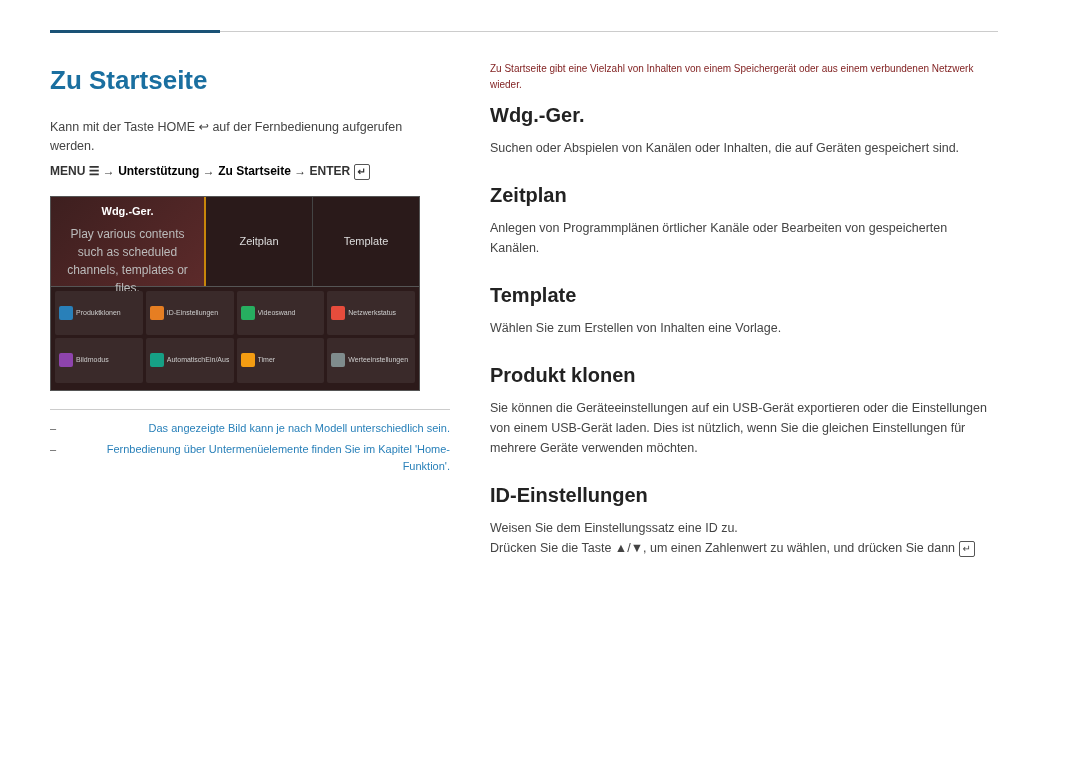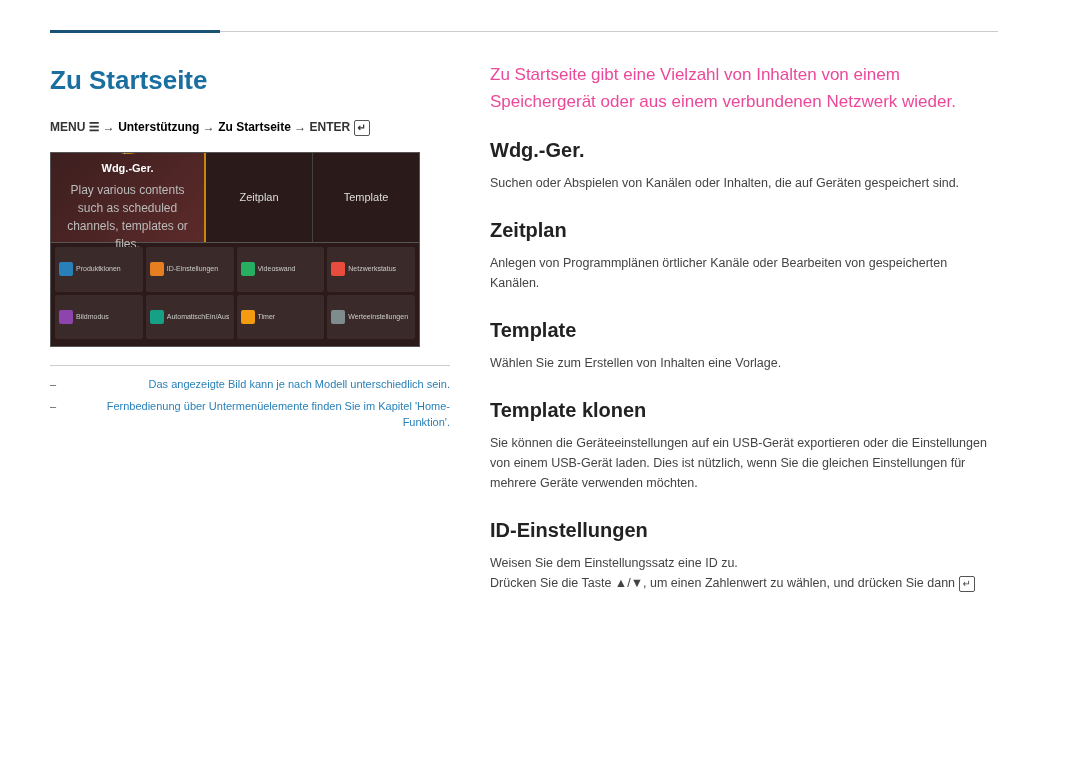--- a/index.html
+++ b/index.html
@@ -215,23 +215,23 @@
       font-weight: bold;
       color: #222;
       margin-bottom: 8px;
     }
     .section-text {
       font-size: 12.5px;
       color: #444;
       line-height: 1.6;
     }
     .right-col-intro {
-      font-size: 17px;
-      color: #ec4899;
-      margin-bottom: 20px;
+      font-size: 10px;
+      color: #7f1d1d;
+      margin-bottom: 7px;
       line-height: 1.6;
     }
     .enter-icon {
       display: inline-block;
       border: 1px solid #555;
       border-radius: 2px;
       padding: 0px 3px;
       font-size: 10px;
       line-height: 1.4;
     }
@@ -244,20 +244,21 @@
   <div class="top-dividers">
     <div class="divider-blue"></div>
     <div class="divider-gray"></div>
   </div>
 
   <div class="two-col">
 
     <div class="left-col">
       <h1 class="page-title">Zu Startseite</h1>
 
+      <p class="intro-text">Kann mit der Taste HOME ↩ auf der Fernbedienung aufgerufen werden.</p>
 
       <p class="menu-path">
         <span class="normal">MENU </span>
         <span class="normal">☰</span>
         <span class="normal"> → </span>
         <span class="link">Unterstützung</span>
         <span class="normal"> → </span>
         <span class="link">Zu Startseite</span>
         <span class="normal"> → ENTER </span>
         <span class="enter-icon">↵</span>
@@ -330,21 +331,21 @@
           </div>
           <div class="section">
             <h2 class="section-title">Zeitplan</h2>
             <p class="section-text">Anlegen von Programmplänen örtlicher Kanäle oder Bearbeiten von gespeicherten Kanälen.</p>
           </div>
           <div class="section">
             <h2 class="section-title">Template</h2>
             <p class="section-text">Wählen Sie zum Erstellen von Inhalten eine Vorlage.</p>
           </div>
           <div class="section">
-            <h2 class="section-title">Template klonen</h2>
+            <h2 class="section-title">Produkt klonen</h2>
             <p class="section-text">Sie können die Geräteeinstellungen auf ein USB-Gerät exportieren oder die Einstellungen von einem USB-Gerät laden. Dies ist nützlich, wenn Sie die gleichen Einstellungen für mehrere Geräte verwenden möchten.</p>
           </div>
           <div class="section">
             <h2 class="section-title">ID-Einstellungen</h2>
             <p class="section-text">Weisen Sie dem Einstellungssatz eine ID zu.</p>
             <p class="section-text">Drücken Sie die Taste ▲/▼, um einen Zahlenwert zu wählen, und drücken Sie dann <span class="enter-icon">↵</span></p>
           </div>
         </div>
     </div>
   </div>

